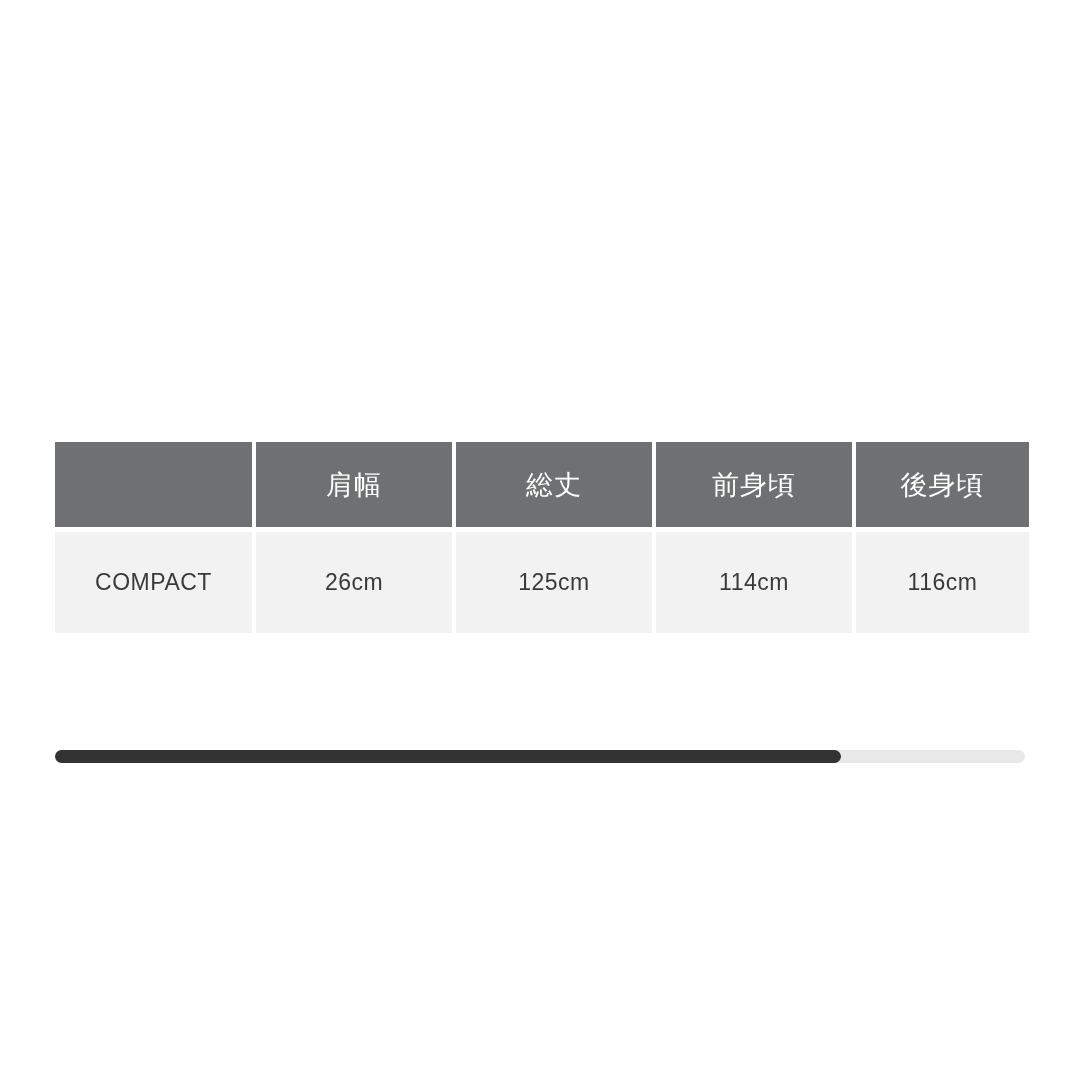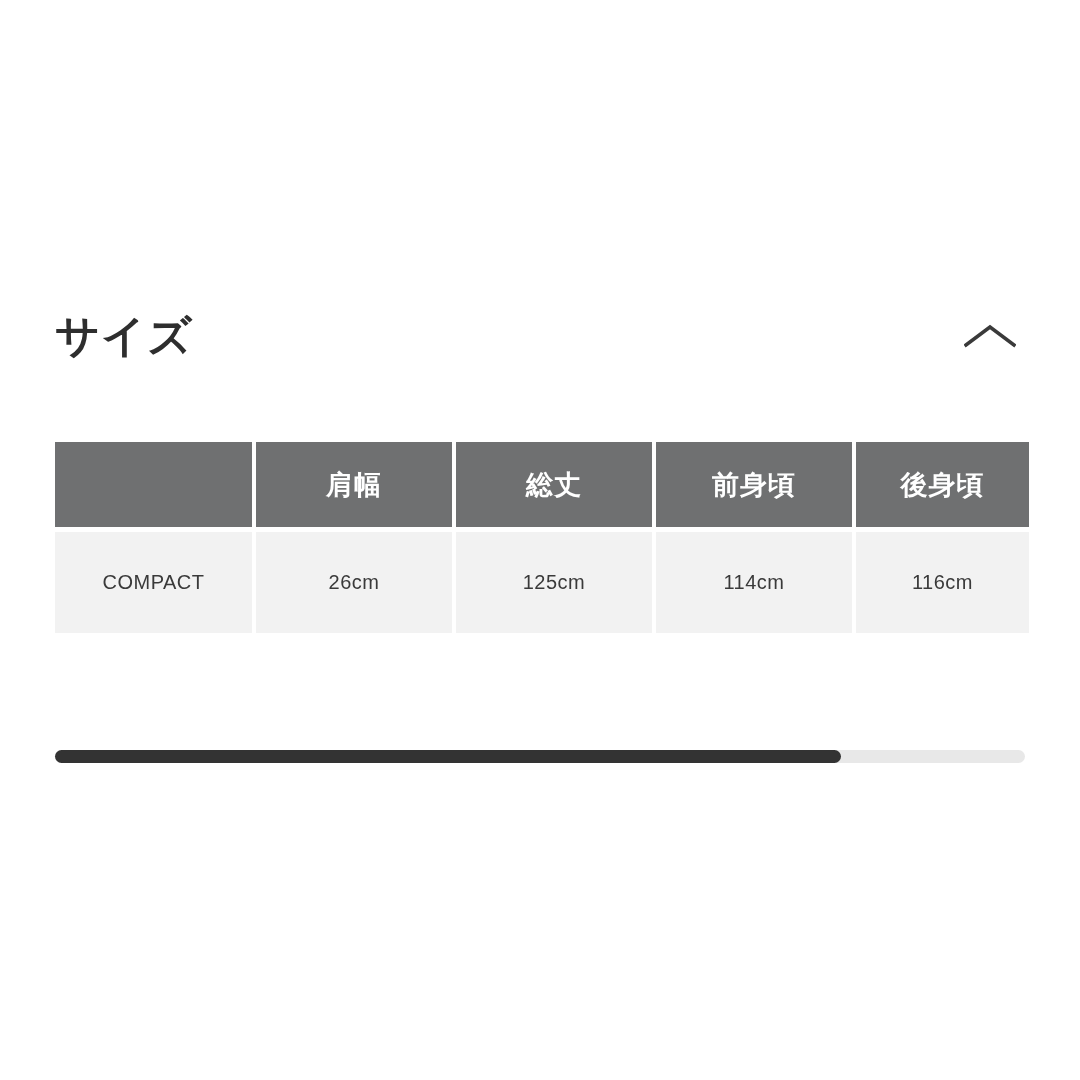--- a/index.html
+++ b/index.html
@@ -68,31 +68,31 @@
   }
 
   .size-table col.col-label { width: 197px; }
   .size-table col.col-m     { width: 196px; }
   .size-table col.col-last  { width: 173px; }
 
   .size-table th {
     background: #6f7071;
     color: #ffffff;
     font-size: 27px;
-    font-weight: bold;
+    font-weight: normal;
     height: 85px;
     text-align: center;
     vertical-align: middle;
     letter-spacing: 1px;
   }
 
   .size-table td {
     background: #f2f2f2;
     color: #3a3a3a;
-    font-size: 20px;
+    font-size: 23px;
     font-weight: normal;
     height: 101px;
     text-align: center;
     vertical-align: middle;
     letter-spacing: 0.5px;
   }
 
   .size-table th.empty-head { font-size: 0; }
 
   
@@ -114,31 +114,20 @@
     width: 81%;
     background: #333333;
     border-radius: 7px;
   }
 </style>
 </head>
 <body>
 
 <div id="page">
 
-  <div class="section-header">
-    <div class="section-title">サイズ</div>
-
-    <div class="toggle-btn">
-      <span>
-        <svg width="52" height="26" viewBox="0 0 52 26" aria-hidden="true">
-          <polyline points="2,22 26,4 50,22" fill="none" stroke="#3a3a3a" stroke-width="3.5" stroke-linecap="square" stroke-linejoin="miter"></polyline>
-        </svg>
-      </span>
-    </div>
-  </div>
 
   <div class="table-wrap">
     <table class="size-table">
       <colgroup>
         <col class="col-label">
         <col class="col-m">
         <col class="col-m">
         <col class="col-m">
         <col class="col-last">
       </colgroup>

